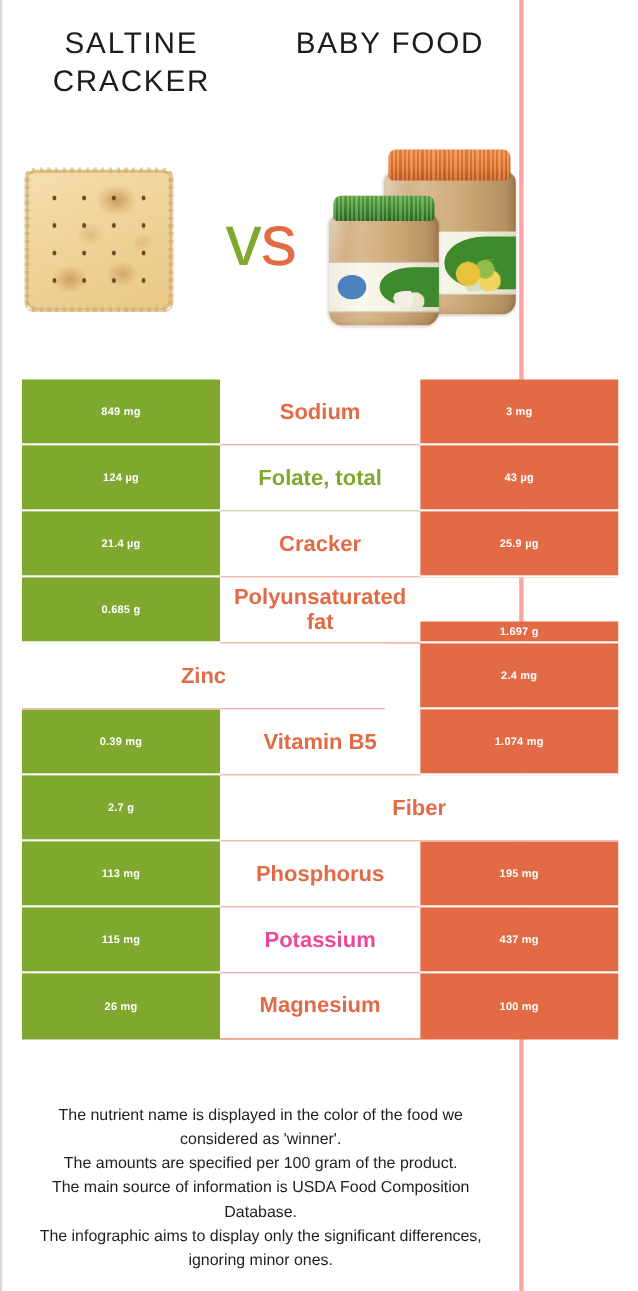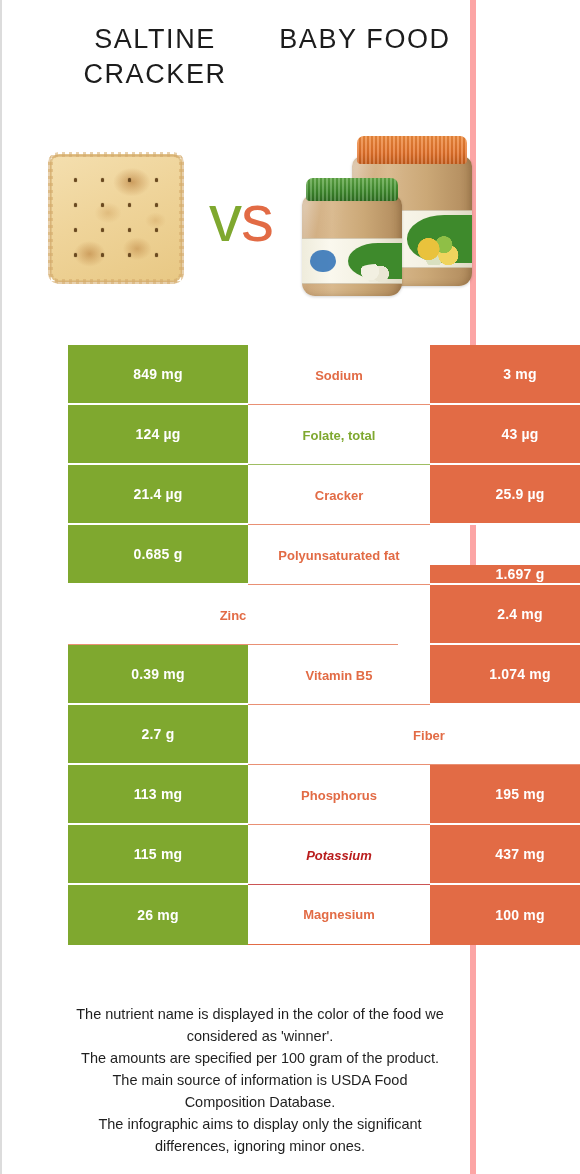--- a/index.html
+++ b/index.html
@@ -11,22 +11,21 @@
     font-family: "Liberation Sans", sans-serif;
     overflow: hidden;
   }
 
   #page {
     position: relative;
     width: 476px;
     height: 1174px;
     background: #ffffff;
     border-left: 2px solid #dcdcdc;
-    border-right: 6px solid #fca5a5;
-    padding-left: 48px;
+    border-right: 4px solid #fca5a5;
   }
 
   
   .header {
     display: flex;
     height: 110px;
     padding-top: 22px;
   }
   .header-col {
     flex: 1 1 50%;
@@ -221,36 +220,36 @@
   }
   .row {
     display: flex;
     height: 60px;
     align-items: stretch;
   }
   .cell {
     display: flex;
     align-items: center;
     justify-content: center;
-    font-size: 14px;
+    font-size: 10px;
   }
   .cell-left, .cell-right {
     flex: 0 0 180px;
     color: #ffffff;
     font-weight: 600;
     letter-spacing: .2px;
   }
   .cell-left  { background: #7FA82F; }
   .cell-right { background: #E26B45; }
 
   .cell-mid {
     flex: 1 1 auto;
     background: #ffffff;
     font-weight: 700;
-    font-size: 13px;
+    font-size: 20px;
     position: relative;
     text-align: center;
   }
   
   .row:not(:last-child) .cell-mid::after {
     content: "";
     position: absolute;
     left: 0; right: 0; bottom: 0;
     height: 1px;
     background: currentColor;
@@ -381,21 +380,21 @@
         <div class="cell cell-left" style="background: rgb(127, 168, 47);">2.7 g</div>
         <div class="cell cell-mid" style="color: rgb(226, 107, 69);">Fiber</div>
       </div>
       <div class="row">
         <div class="cell cell-left" style="background: rgb(127, 168, 47);">113 mg</div>
         <div class="cell cell-mid" style="color: rgb(226, 107, 69);">Phosphorus</div>
         <div class="cell cell-right" style="background: rgb(226, 107, 69);">195 mg</div>
       </div>
       <div class="row">
         <div class="cell cell-left" style="background: rgb(127, 168, 47);">115 mg</div>
-        <div class="cell cell-mid" style="color: #b91c1c; font-style: italic;">Potassium</div>
+        <div class="cell cell-mid" style="color: #ec4899;">Potassium</div>
         <div class="cell cell-right" style="background: rgb(226, 107, 69);">437 mg</div>
       </div>
       <div class="row">
         <div class="cell cell-left" style="background: rgb(127, 168, 47);">26 mg</div>
         <div class="cell cell-mid" style="color: rgb(226, 107, 69);">Magnesium</div>
         <div class="cell cell-right" style="background: rgb(226, 107, 69);">100 mg</div>
       </div>
     </div>
 
   <div class="footnote">

